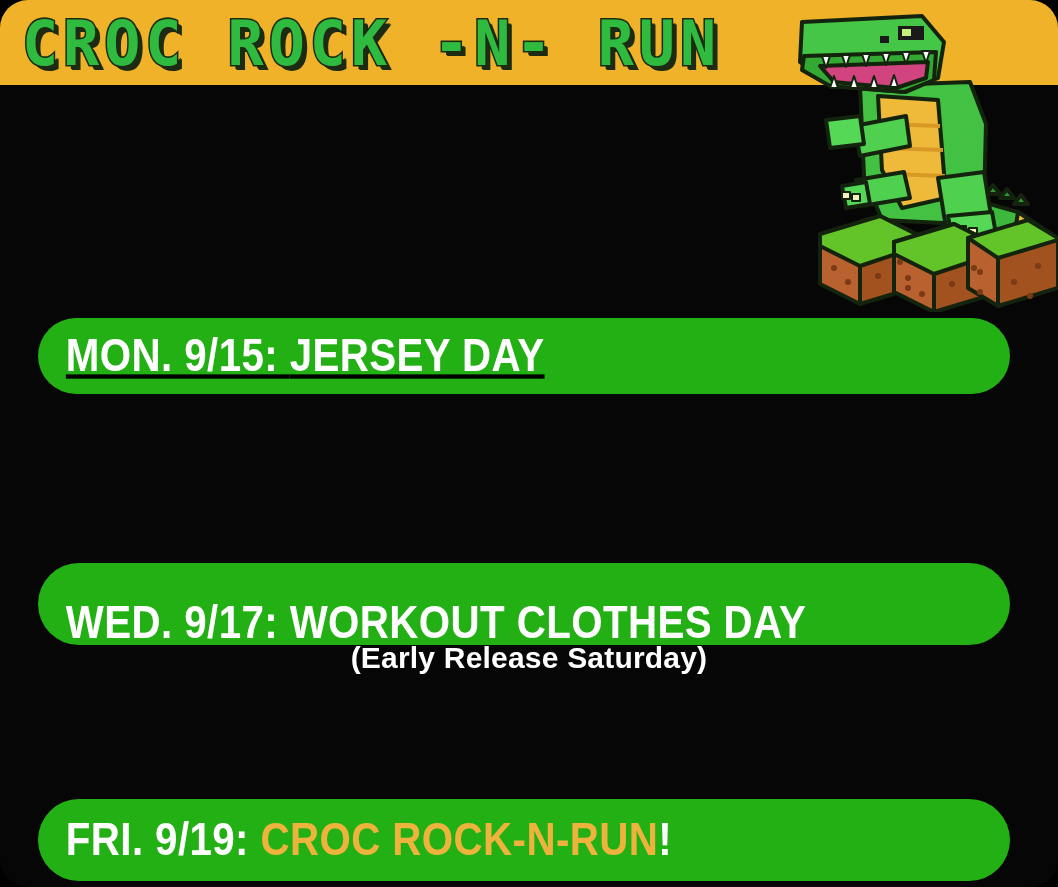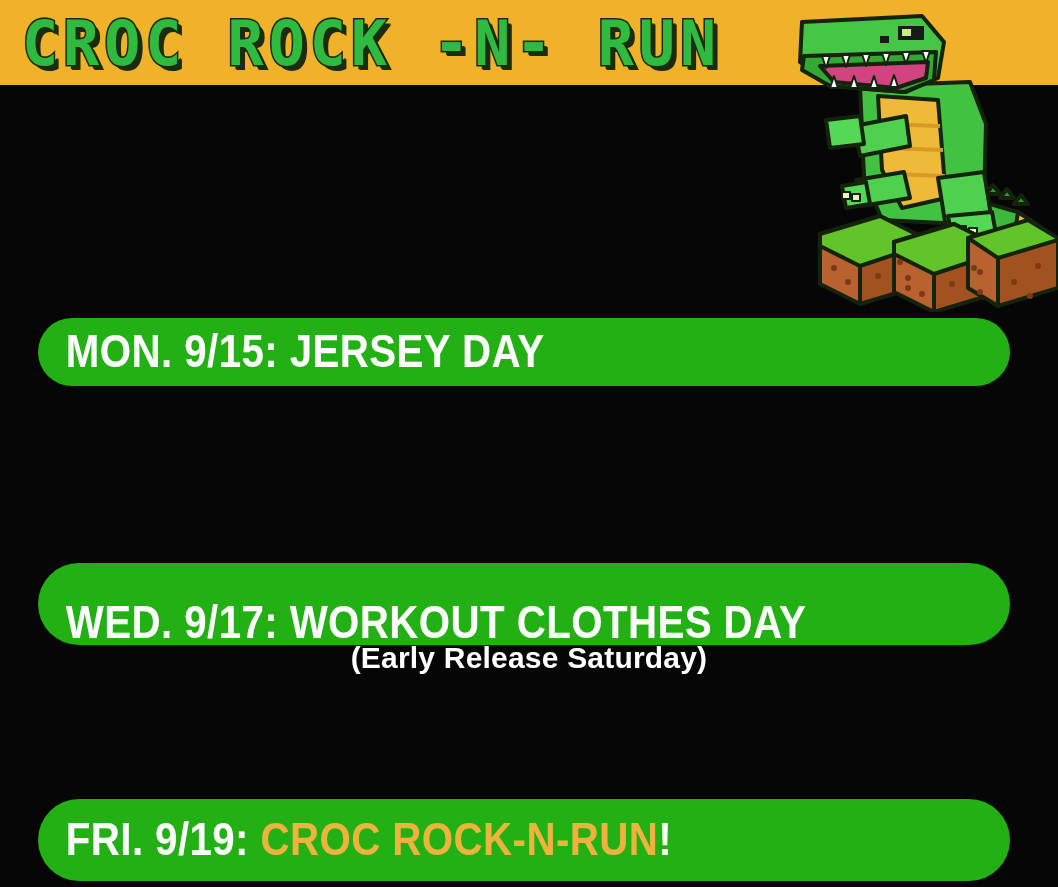--- a/index.html
+++ b/index.html
@@ -13,20 +13,21 @@
     overflow: hidden;
     font-family: "Liberation Sans", sans-serif;
   }
 
   #poster {
     position: relative;
     width: 1058px;
     height: 887px;
     background: #060606;
     overflow: hidden;
+    border-radius: 28px;
   }
 
   
   .banner {
     position: absolute;
     left: 0;
     top: 0;
     width: 1058px;
     height: 85px;
     background: #efb229;
@@ -133,21 +134,21 @@
     font-size: 42px;
     line-height: 44px;
     letter-spacing: 0.4px;
     color: #ffffff;
     white-space: nowrap;
     transform: scaleX(0.96) scaleY(1.08);
     transform-origin: left center;
   }
   .pill-label .accent { color: #eeb33c; }
 
-  .pill-mon   { top: 318px; height: 68px; }
+  .pill-mon   { top: 318px; height: 76px; text-decoration: underline; }
   .pill-tues  { top: 440px; height: 82px; }
   .pill-wed   { top: 563px; height: 82px; align-items: flex-end; }
   .pill-thurs { top: 682px; height: 82px; }
   .pill-fri   { top: 799px; height: 82px; text-align: center; }
 
   .note {
     position: absolute;
     left: 0;
     top: 641px;
     width: 1058px;

